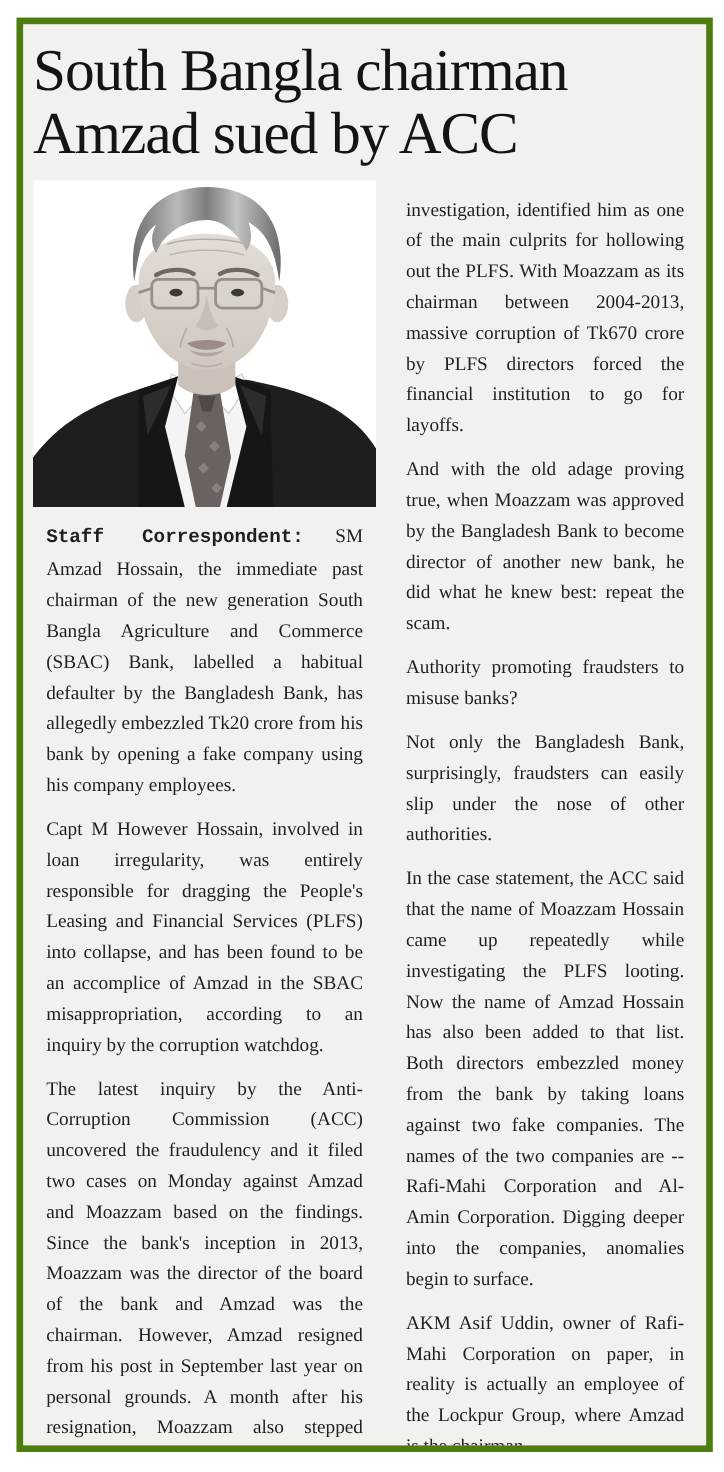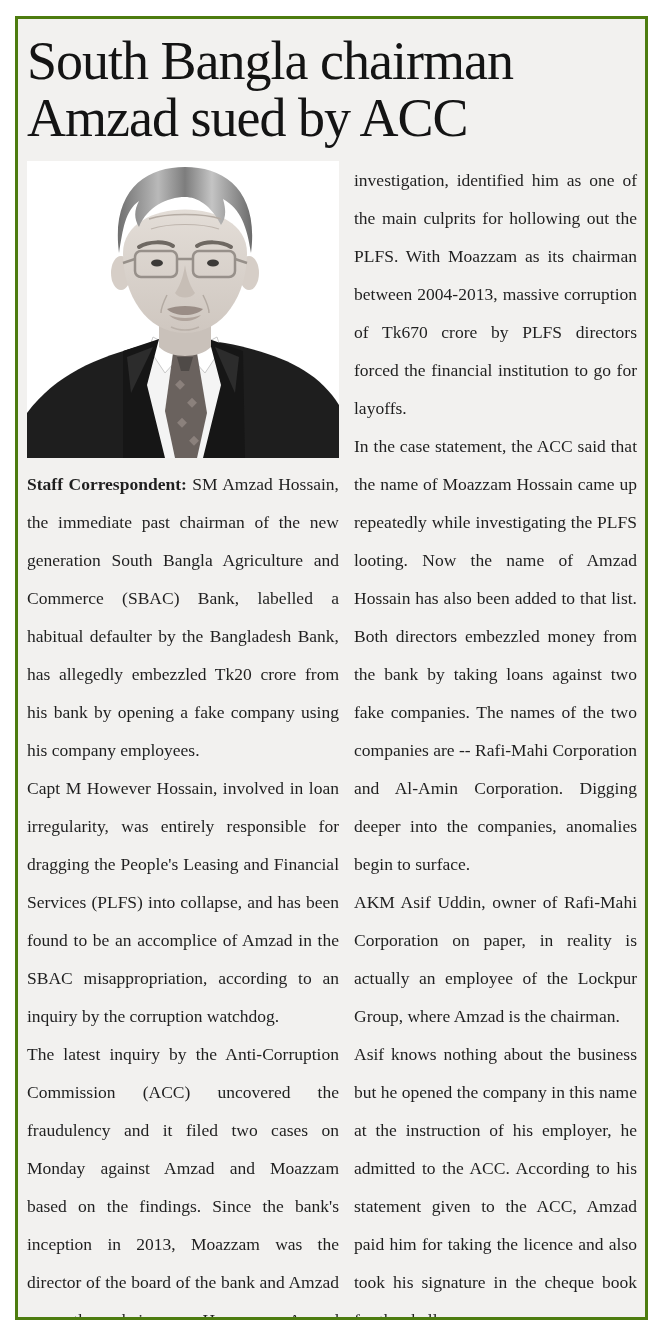--- a/index.html
+++ b/index.html
@@ -10,21 +10,21 @@
     height: 1338px;
     overflow: hidden;
   }
   .article-box {
     position: absolute;
     left: 15px;
     top: 16px;
     width: 633px;
     height: 1304px;
     background: #f2f1ef;
-    border: 3px solid #4d7c0f;
+    border: 6px solid #4d7c0f;
     box-sizing: border-box;
     overflow: hidden;
     font-family: "Liberation Serif", "DejaVu Serif", serif;
     color: #1f1f1f;
   }
   .headline {
     margin: 0;
     padding: 14px 8px 0 9px;
     font-size: 54px;
     line-height: 57px;
@@ -43,28 +43,28 @@
   .col-right { flex: 1; min-width: 0; }
   .photo-fig {
     margin: 0 0 7px 0;
     width: 312px;
     height: 297px;
     background: #ffffff;
     overflow: hidden;
   }
   .photo-fig svg { display: block; }
   .para {
-    margin: 0;
+    margin: 12px;
     font-size: 17.5px;
-    line-height: 38px;
+    line-height: 28px;
     text-align: justify;
     hyphens: auto;
     -webkit-hyphens: auto;
   }
-  .lead-bold { font-weight: 700; }
+  .lead-bold { font-weight: 700; font-family: Liberation Mono, monospace; }
   
   .col-right .para:nth-child(9) { margin-top: 10px; }
 </style>
 </head>
 <body>
 
 <div class="article-box">
 
   <h1 class="headline">South Bangla chairman Amzad sued by ACC</h1>
 
@@ -153,19 +153,22 @@
 
       <div>
           <p class="para">Capt M However Hossain, involved in loan irregularity, was entirely responsible for dragging the People's Leasing and Financial Services (PLFS) into collapse, and has been found to be an accomplice of Amzad in the SBAC misappropriation, according to an inquiry by the corruption watchdog.</p>
           <p class="para">The latest inquiry by the Anti-Corruption Commission (ACC) uncovered the fraudulency and it filed two cases on Monday against Amzad and Moazzam based on the findings. Since the bank's inception in 2013, Moazzam was the director of the board of the bank and Amzad was the chairman. However, Amzad resigned from his post in September last year on personal grounds. A month after his resignation, Moazzam also stepped down from the board. Despite having numerous fraud allegations, both men were seemingly blessed by the Bangladesh Bank, as the authority did not stop them from joining the SBAC board with depositors' interests taking a backseat. The central bank, in several investigations, had already found instances of loan forgeries and money-laundering against the duo.</p>
         </div>
 
     </div>
 
     <div class="col col-right">
         <p class="para">investigation, identified him as one of the main culprits for hollowing out the PLFS. With Moazzam as its chairman between 2004-2013, massive corruption of Tk670 crore by PLFS directors forced the financial institution to go for layoffs.</p>
+        <p class="para">And with the old adage proving true, when Moazzam was approved by the Bangladesh Bank to become director of another new bank, he did what he knew best: repeat the scam.</p>
+        <p class="para">Authority promoting fraudsters to misuse banks?</p>
+        <p class="para">Not only the Bangladesh Bank, surprisingly, fraudsters can easily slip under the nose of other authorities.</p>
         <p class="para">In the case statement, the ACC said that the name of Moazzam Hossain came up repeatedly while investigating the PLFS looting. Now the name of Amzad Hossain has also been added to that list. Both directors embezzled money from the bank by taking loans against two fake companies. The names of the two companies are -- Rafi-Mahi Corporation and Al-Amin Corporation. Digging deeper into the companies, anomalies begin to surface.</p>
         <p class="para">AKM Asif Uddin, owner of Rafi-Mahi Corporation on paper, in reality is actually an employee of the Lockpur Group, where Amzad is the chairman.</p>
         <p class="para">Asif knows nothing about the business but he opened the company in this name at the instruction of his employer, he admitted to the ACC. According to his statement given to the ACC, Amzad paid him for taking the licence and also took his signature in the cheque book for the shell company.</p>
       </div>
 
   </div>
 </div>
 
 </body></html>

